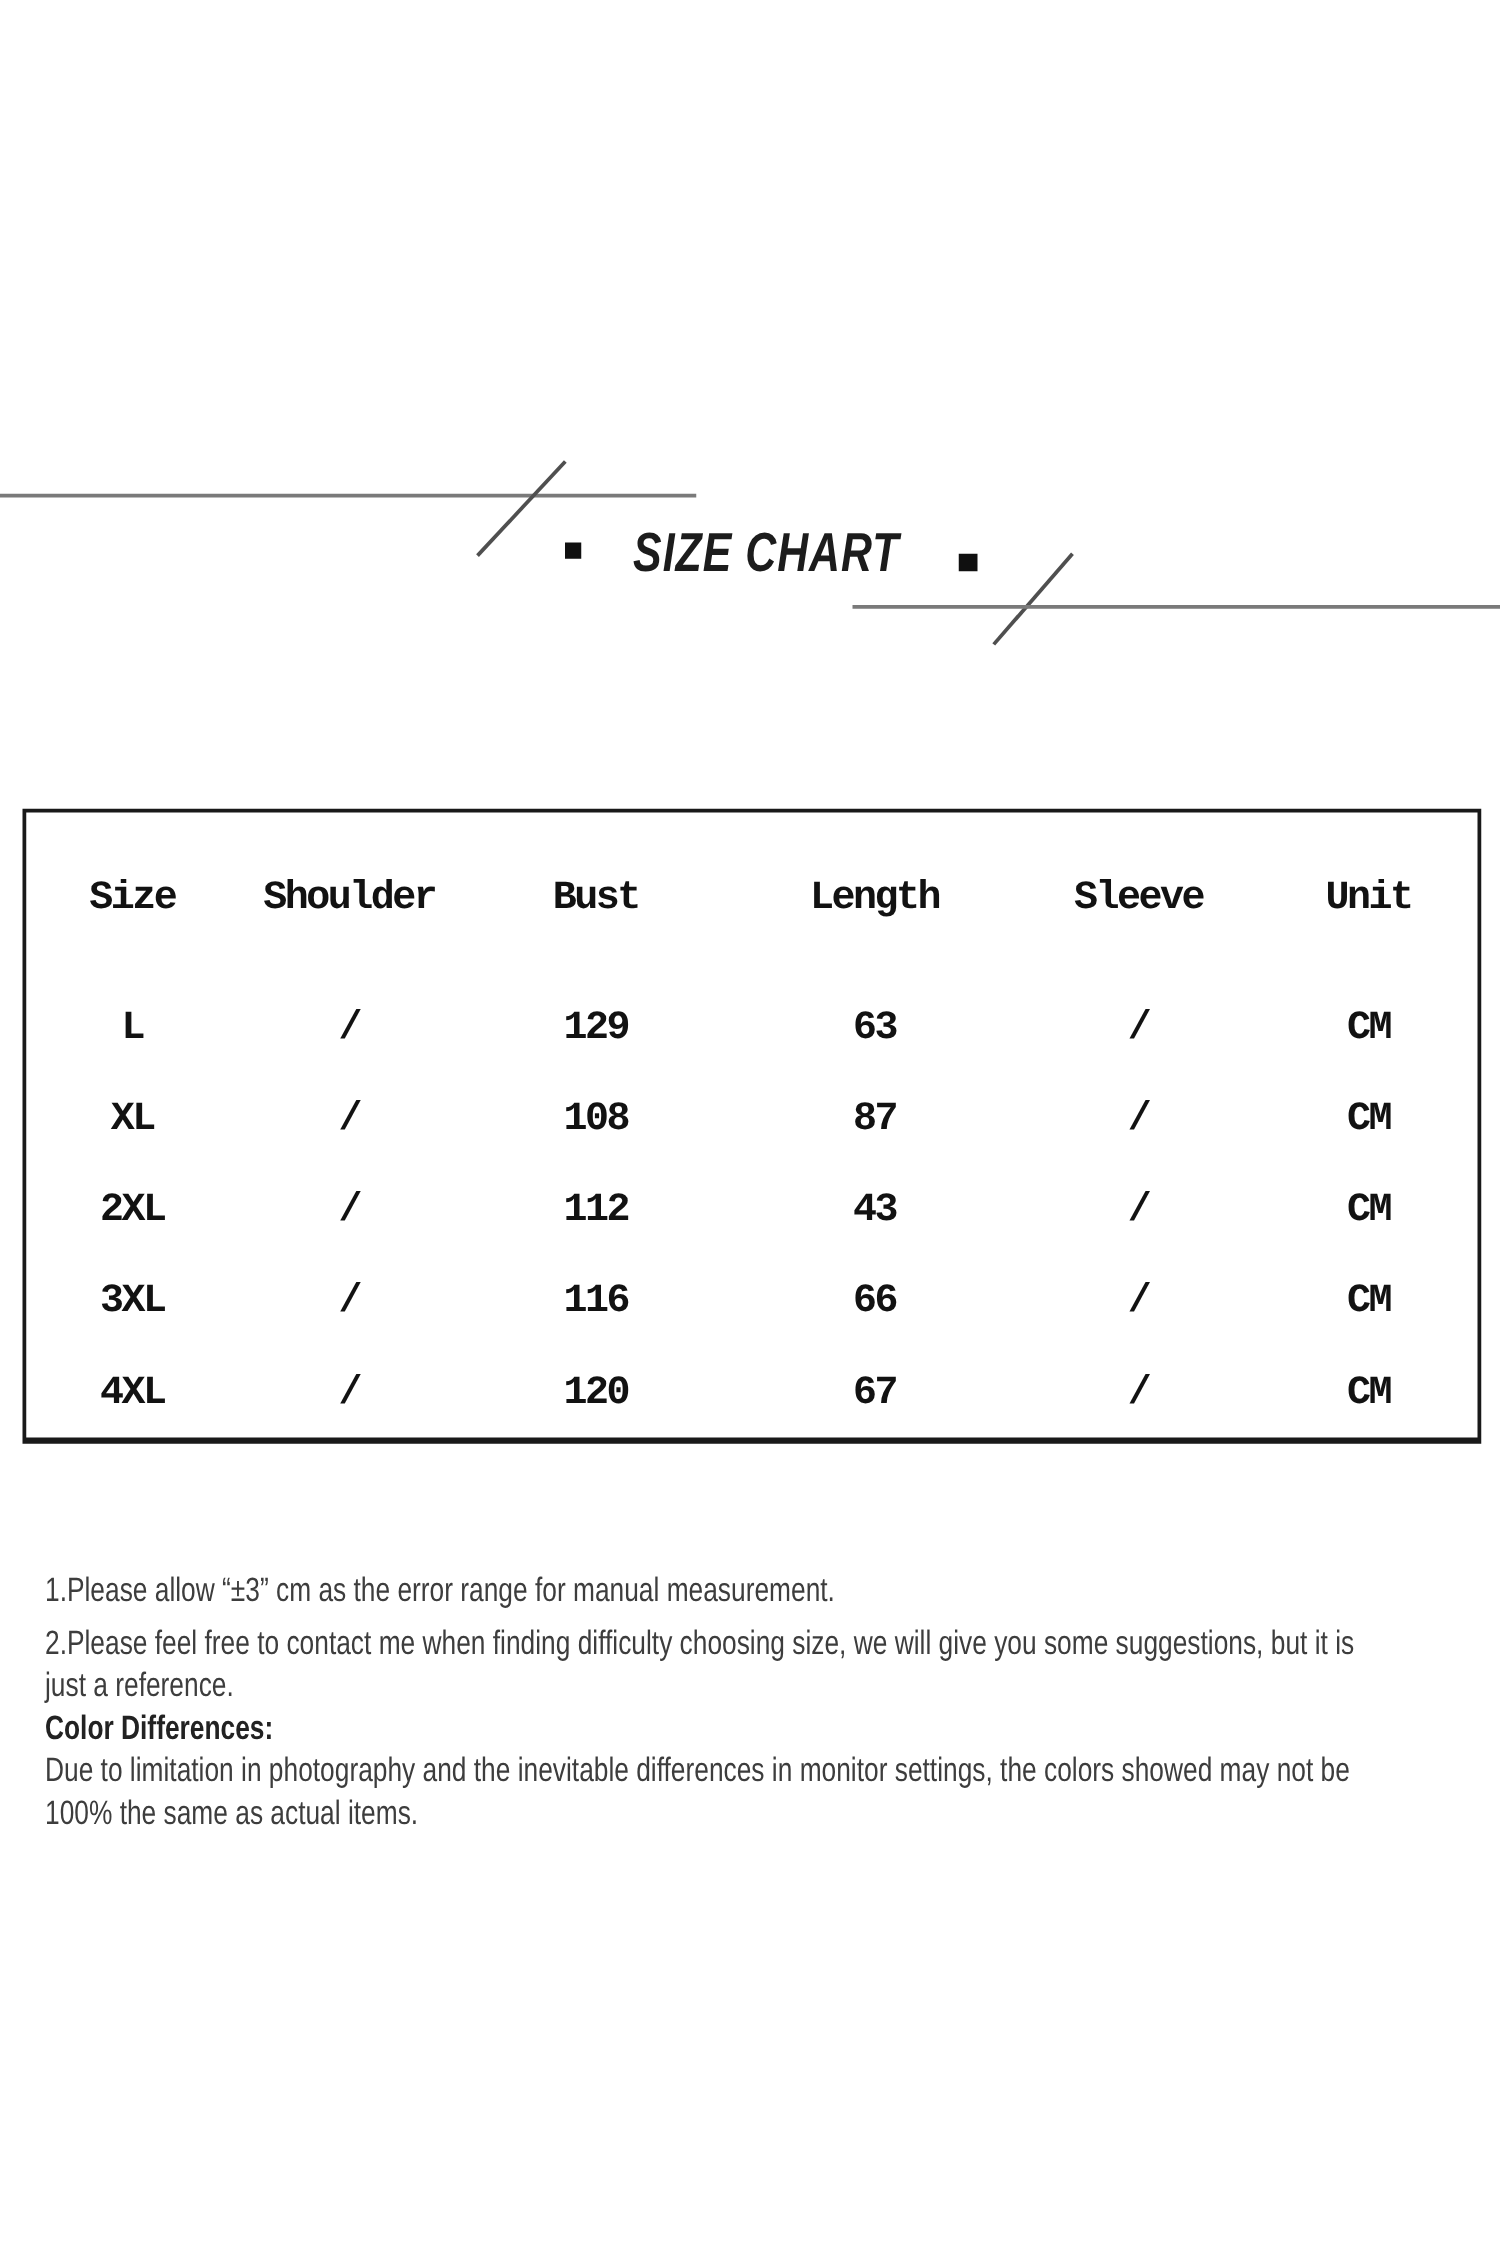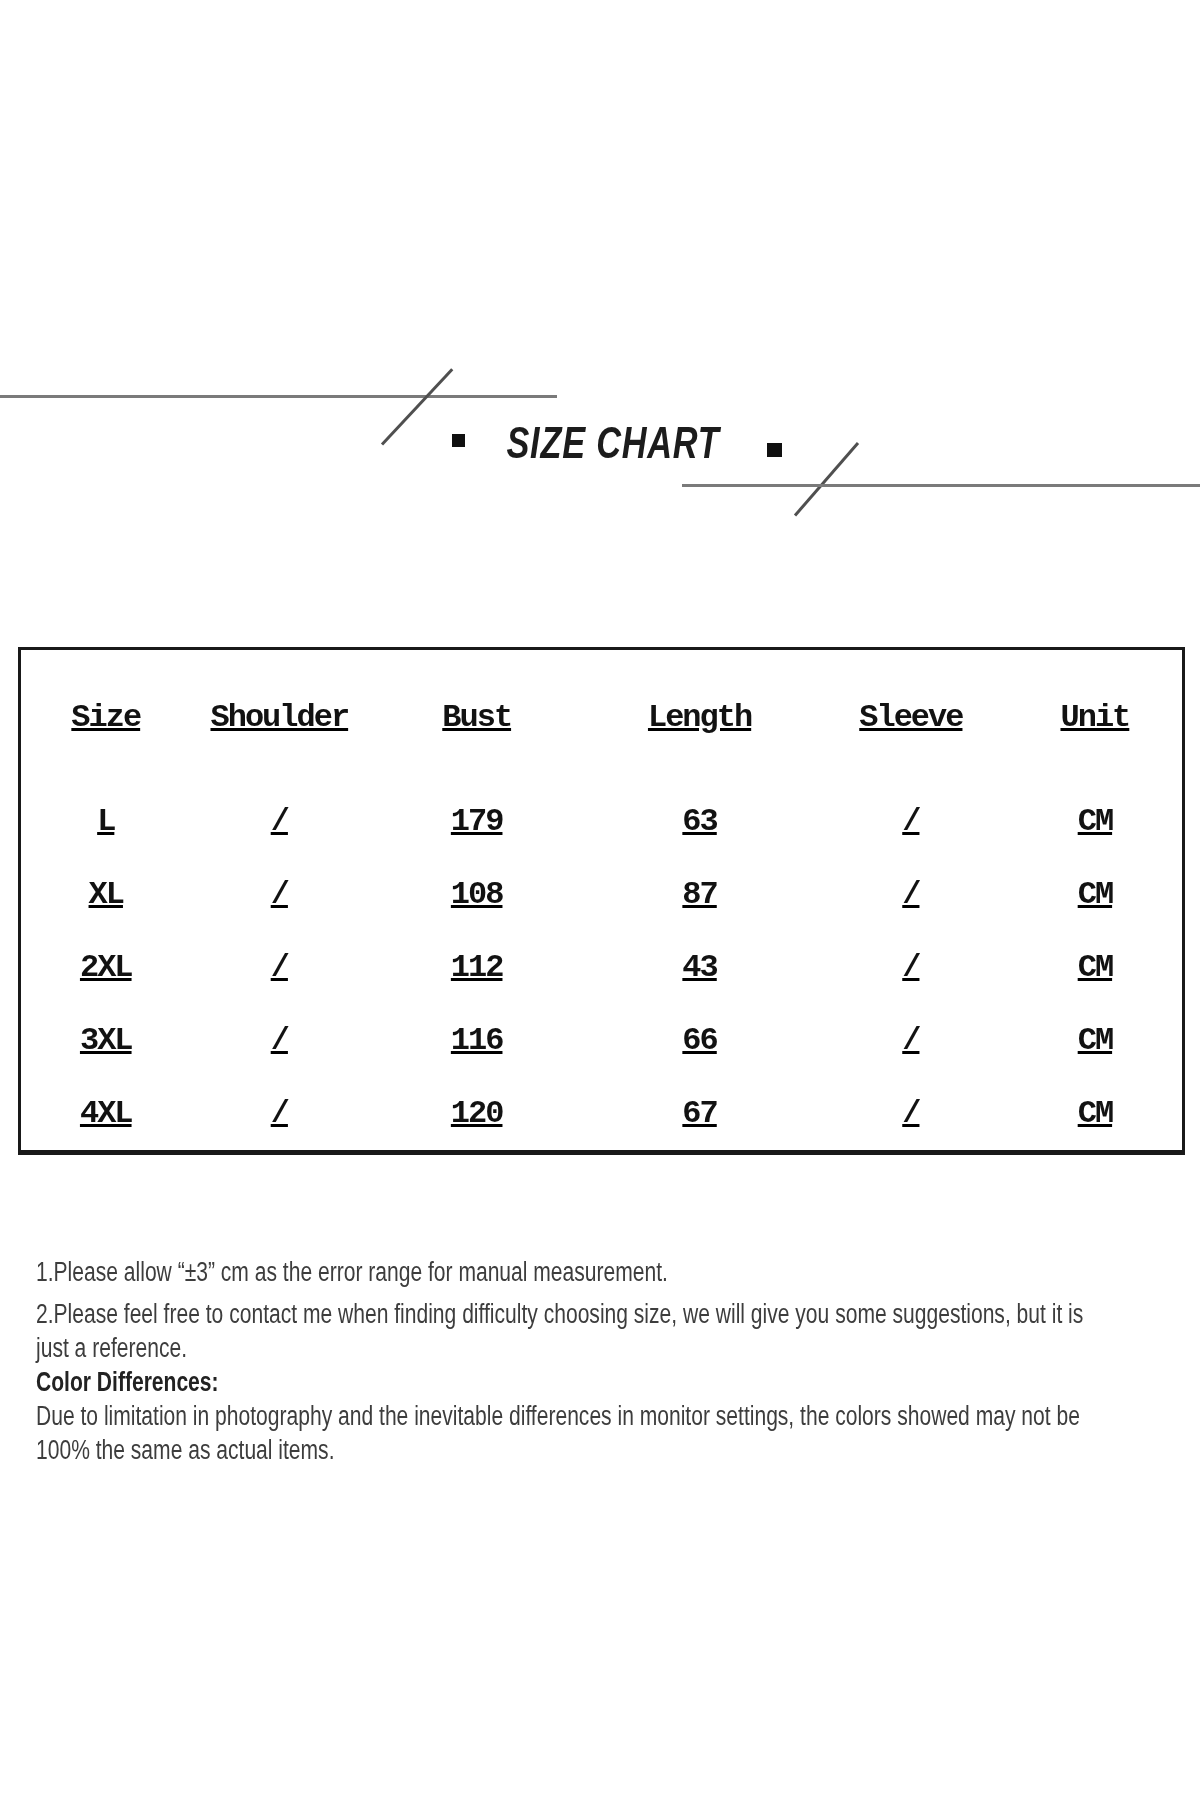--- a/index.html
+++ b/index.html
@@ -59,21 +59,20 @@
   .table-box {
     position: absolute;
     left: 18px;
     top: 647px;
     width: 1167px;
     height: 508px;
     border: 3px solid #191919;
     border-bottom-width: 5px;
     box-sizing: border-box;
     background: #ffffff;
-    text-decoration: underline;
   }
   table.size-table {
     width: 100%;
     height: 100%;
     border-collapse: collapse;
     table-layout: fixed;
   }
   table.size-table th,
   table.size-table td {
     font-family: "Liberation Mono", monospace;
@@ -142,21 +141,21 @@
             <th>Bust</th>
             <th>Length</th>
             <th>Sleeve</th>
             <th>Unit</th>
           </tr>
       </thead>
       <tbody id="table-body">
           <tr>
             <td>L</td>
             <td>/</td>
-            <td>179</td>
+            <td>129</td>
             <td>63</td>
             <td>/</td>
             <td>CM</td>
           </tr>
           <tr>
             <td>XL</td>
             <td>/</td>
             <td>108</td>
             <td>87</td>
             <td>/</td>

